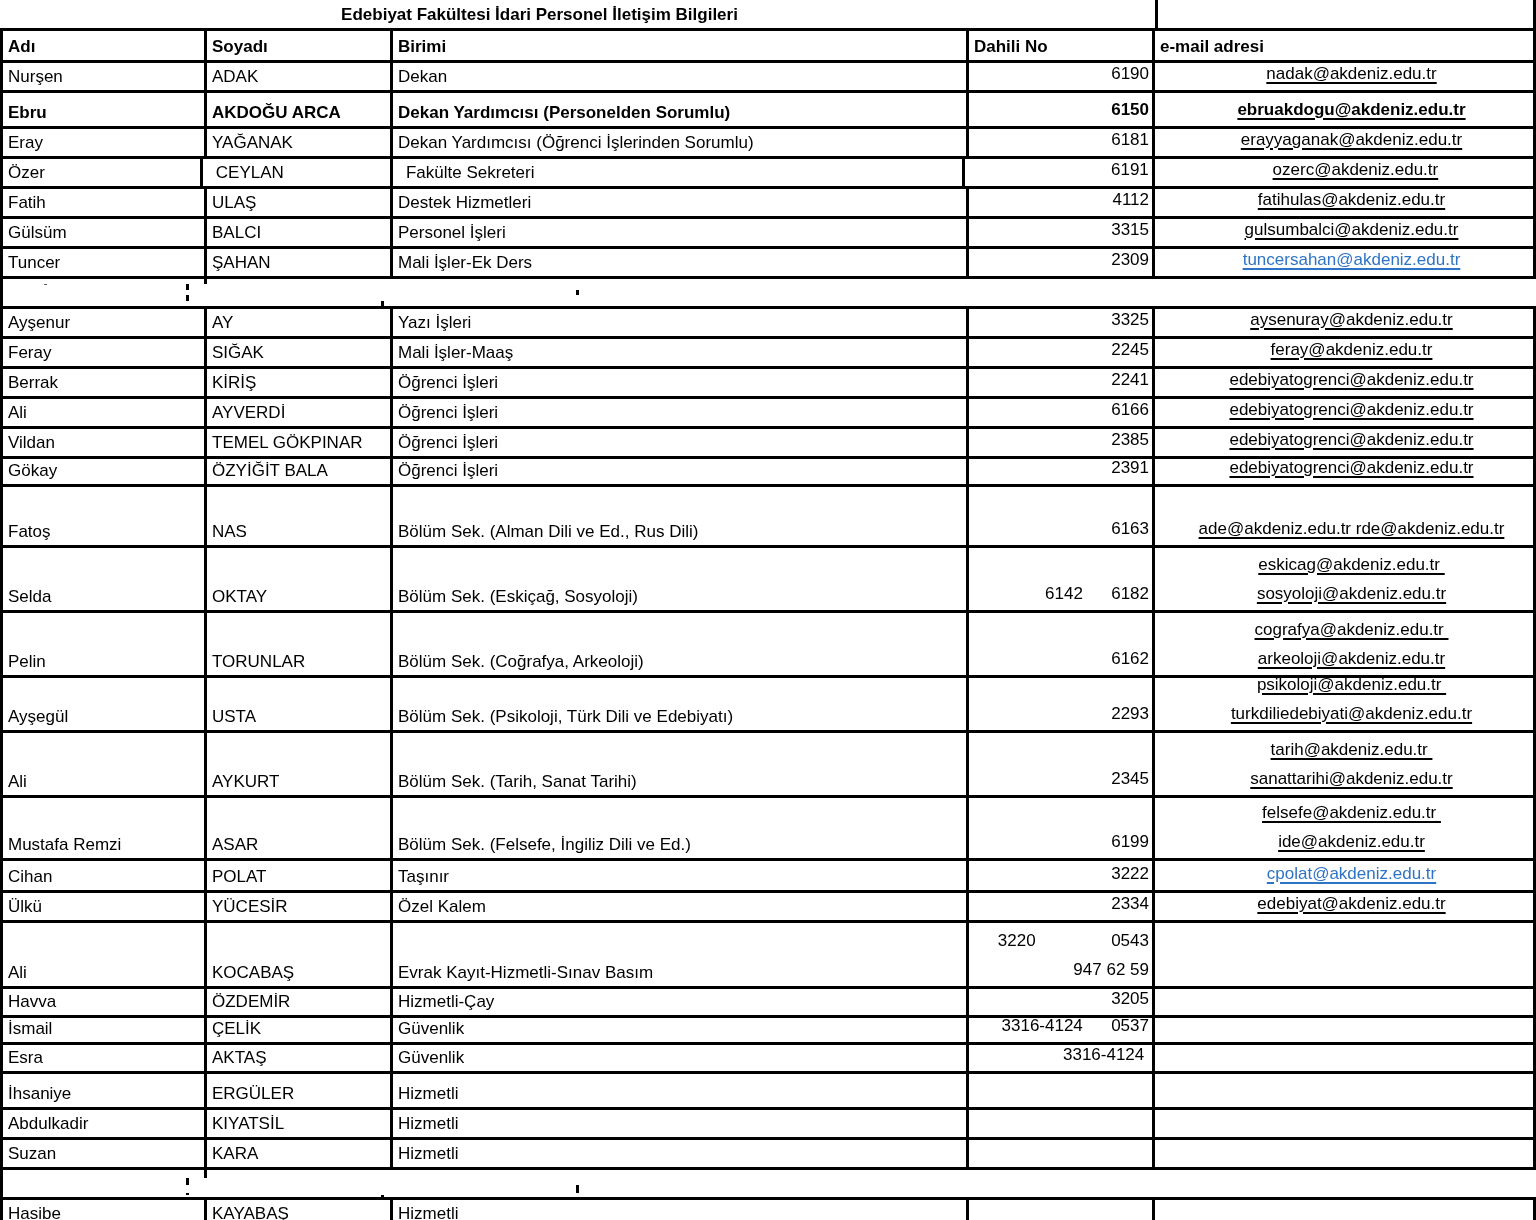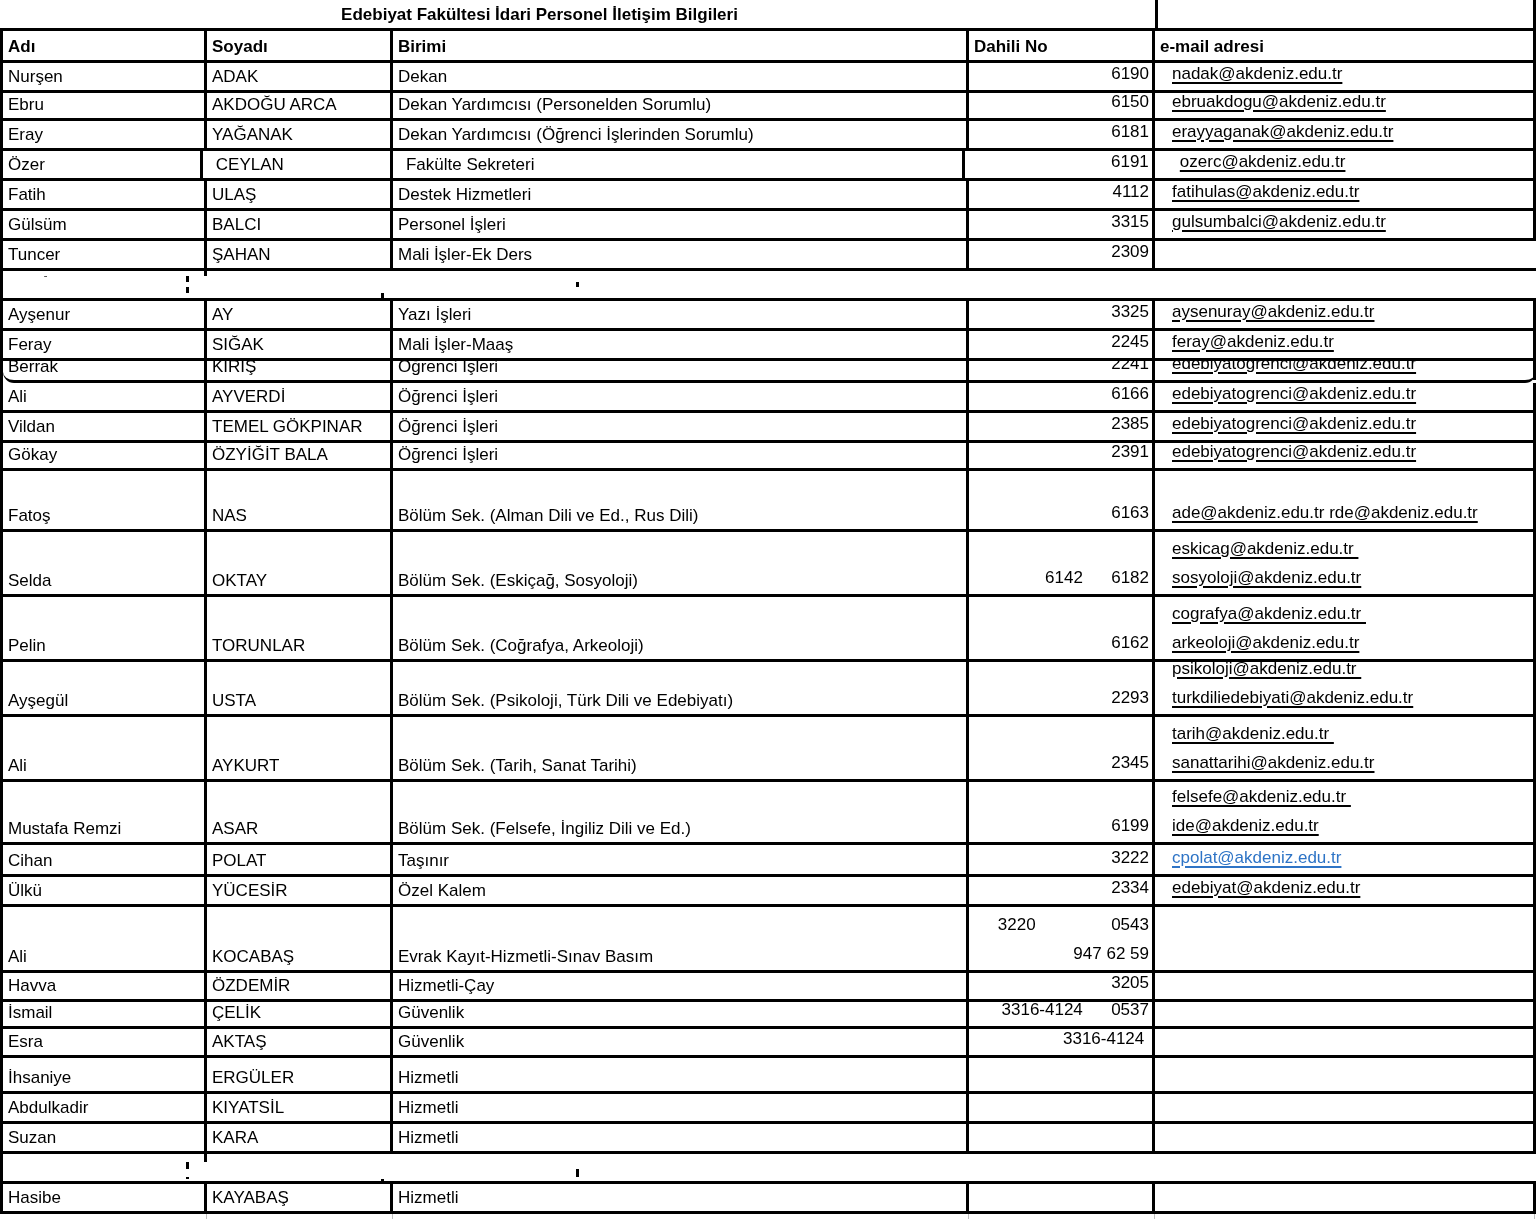--- a/index.html
+++ b/index.html
@@ -35,21 +35,21 @@
   .c4 { width:186px; }
   .c5 { width:381px; }
   .header-row .cell { font-weight:bold; }
   .header-row { height:32px; }
 
   .dahili {
     justify-content:flex-end; text-align:right;
     white-space:pre; line-height:29px; padding:0 3px 2px 5px;
   }
   .email {
-    flex-direction:column; justify-content:flex-end; align-items:flex-start;
+    flex-direction:column; justify-content:flex-end; align-items:center;
     padding:0 2px 2px 17px; line-height:29px;
   }
   .email-line {
     display:block; white-space:pre;
     text-decoration:underline; text-decoration-thickness:2px; text-underline-offset:3px;
   }
   .email-line.blue { color:var(--link-color, #2E74C6); }
 
   
   .gray-row { display:flex; height:5px; }
@@ -78,21 +78,21 @@
     <div id="table-body">
         <div class="row" style="height: 30px;">
     <div class="cell c1">Nurşen</div>
     <div class="cell c2">ADAK</div>
     <div class="cell c3">Dekan</div>
     <div class="cell c4 dahili">6190</div>
     <div class="cell c5 email">
             <span class="email-line">nadak@akdeniz.edu.tr</span>
           </div>
   </div>
-        <div class="row" style="height: 28px;">
+        <div class="row" style="height: 36px; font-weight: bold;">
     <div class="cell c1">Ebru</div>
     <div class="cell c2">AKDOĞU ARCA</div>
     <div class="cell c3">Dekan Yardımcısı (Personelden Sorumlu)</div>
     <div class="cell c4 dahili">6150</div>
     <div class="cell c5 email">
             <span class="email-line">ebruakdogu@akdeniz.edu.tr</span>
           </div>
   </div>
         <div class="row" style="height: 30px;">
     <div class="cell c1">Eray</div>
@@ -128,20 +128,23 @@
     <div class="cell c4 dahili">3315</div>
     <div class="cell c5 email">
             <span class="email-line">gulsumbalci@akdeniz.edu.tr</span>
           </div>
   </div>
         <div class="row" style="height: 30px;">
     <div class="cell c1">Tuncer</div>
     <div class="cell c2">ŞAHAN</div>
     <div class="cell c3">Mali İşler-Ek Ders</div>
     <div class="cell c4 dahili">2309</div>
+    <div class="cell c5 email">
+            <span class="email-line blue">tuncersahan@akdeniz.edu.tr</span>
+          </div>
   </div>
         <div class="row" style="height: 30px; flex-direction: column;">
     <div class="cell c1">Dudu</div>
     <div class="cell c2">ATEŞ</div>
     <div class="cell c3">Mali İşler-Ek Ders</div>
     <div class="cell c4 dahili">2309</div>
     <div class="cell c5 email">
             <span class="email-line">duduates@akdeniz.edu.tr</span>
           </div>
   </div>
@@ -156,21 +159,21 @@
   </div>
         <div class="row" style="height: 30px;">
     <div class="cell c1">Feray</div>
     <div class="cell c2">SIĞAK</div>
     <div class="cell c3">Mali İşler-Maaş</div>
     <div class="cell c4 dahili">2245</div>
     <div class="cell c5 email">
             <span class="email-line">feray@akdeniz.edu.tr</span>
           </div>
   </div>
-        <div class="row" style="height: 22px; border-radius: 11px;">
+        <div class="row" style="height: 30px;">
     <div class="cell c1">Berrak</div>
     <div class="cell c2">KİRİŞ</div>
     <div class="cell c3">Öğrenci İşleri</div>
     <div class="cell c4 dahili">2241</div>
     <div class="cell c5 email">
             <span class="email-line">edebiyatogrenci@akdeniz.edu.tr</span>
           </div>
   </div>
         <div class="row" style="height: 30px;">
     <div class="cell c1">Ali</div>

